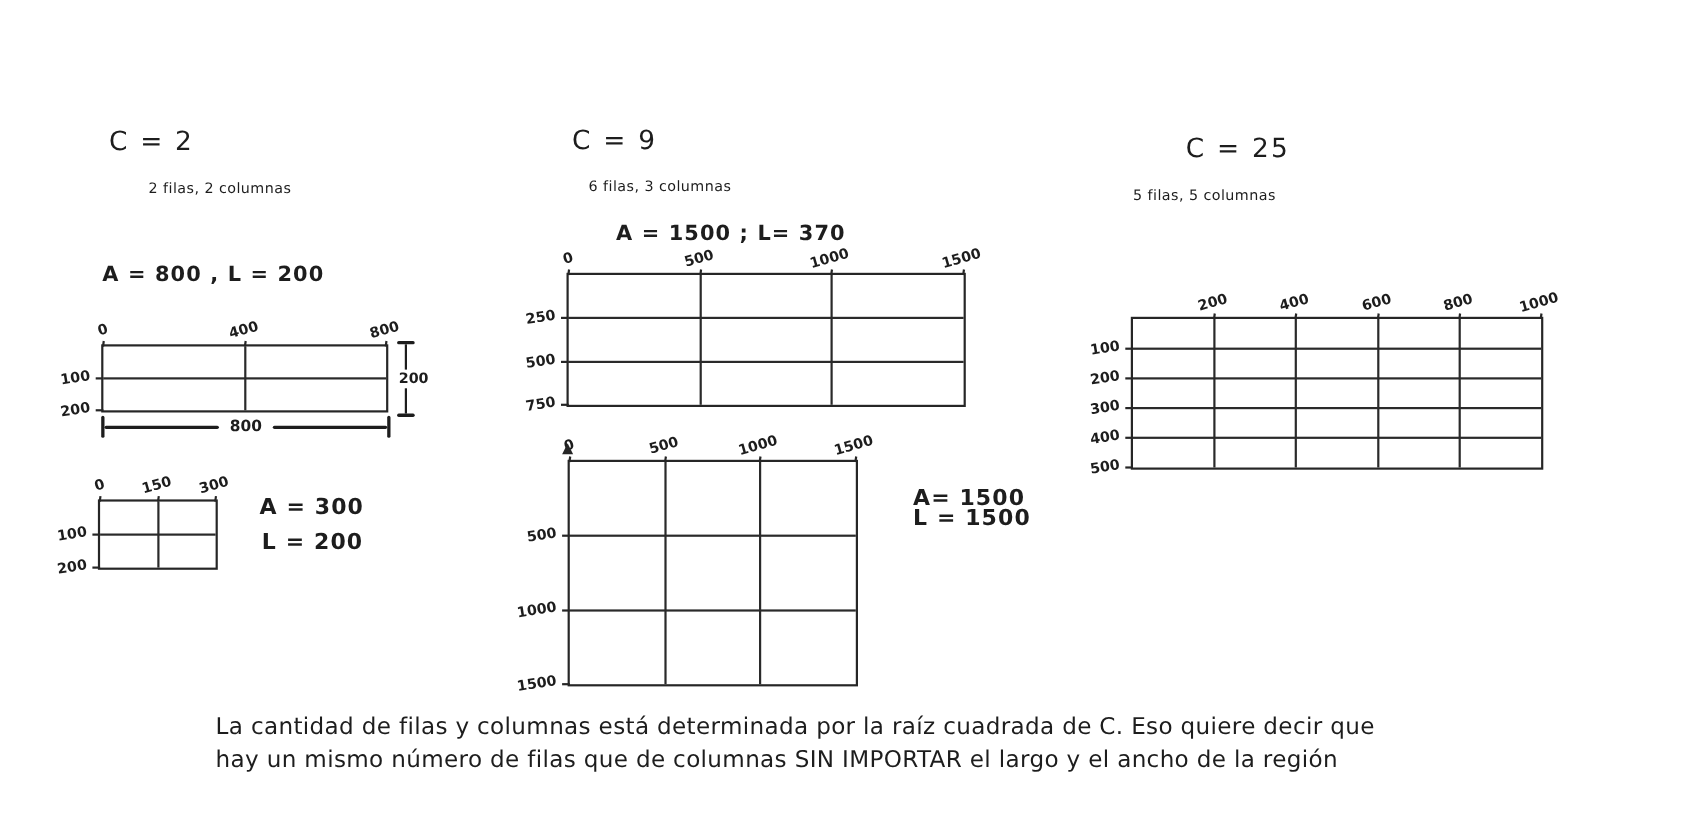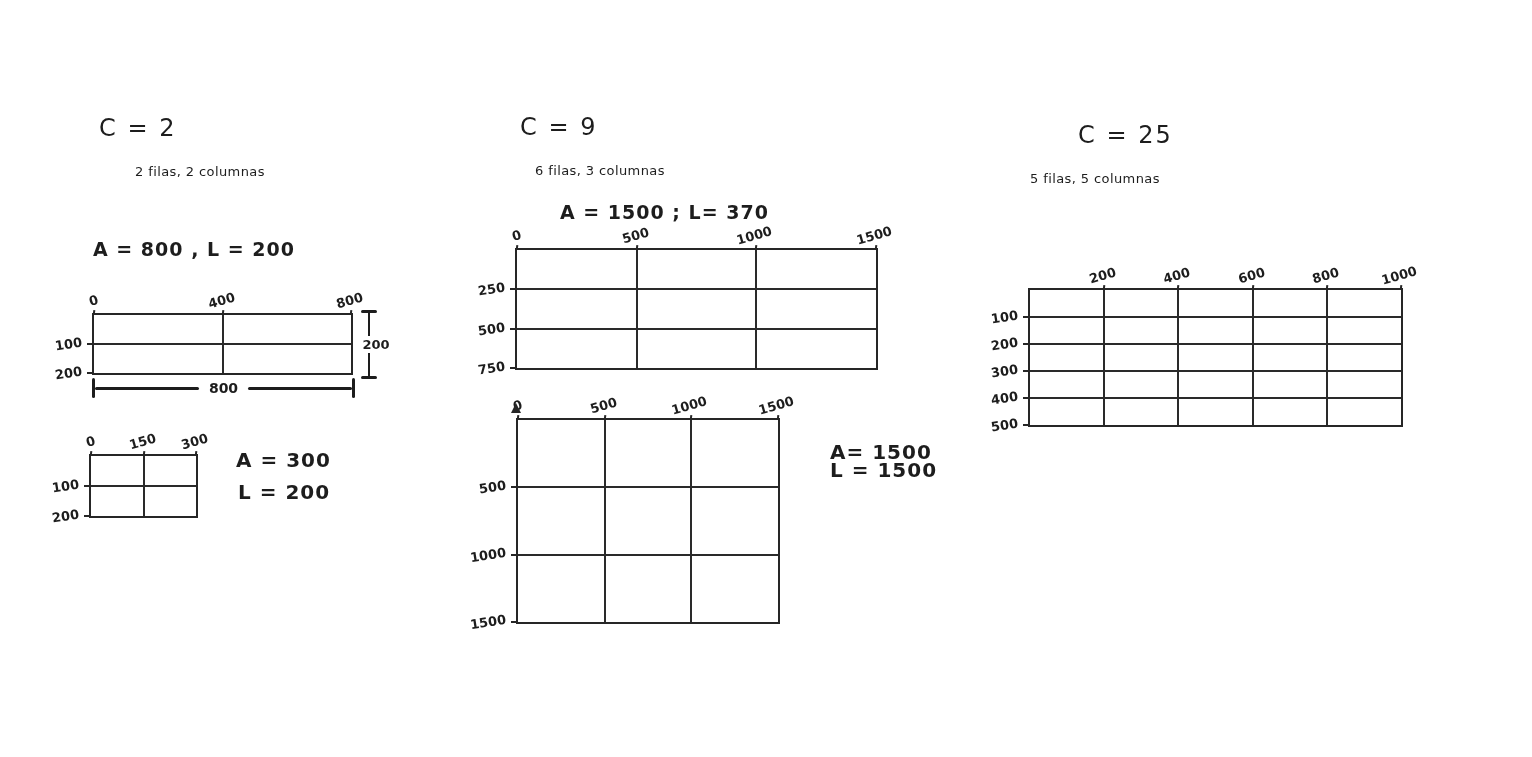--- a/index.html
+++ b/index.html
@@ -190,15 +190,17 @@
 
   <div class="txt sidelabel g2-a">A = 300</div>
   <div class="txt sidelabel g2-l">L = 200</div>
 
   <div class="txt sidelabel g4-a">A= 1500</div>
   <div class="txt sidelabel g4-l">L = 1500</div>
 
   <div class="axis-arrow"></div>
 
   <div class="footer">
+    <div>La cantidad de filas y columnas está determinada por la raíz cuadrada de C. Eso quiere decir que</div>
+    <div>hay un mismo número de filas que de columnas SIN IMPORTAR el largo y el ancho de la región</div>
   </div>
 
 </div>
 
 </body></html>

